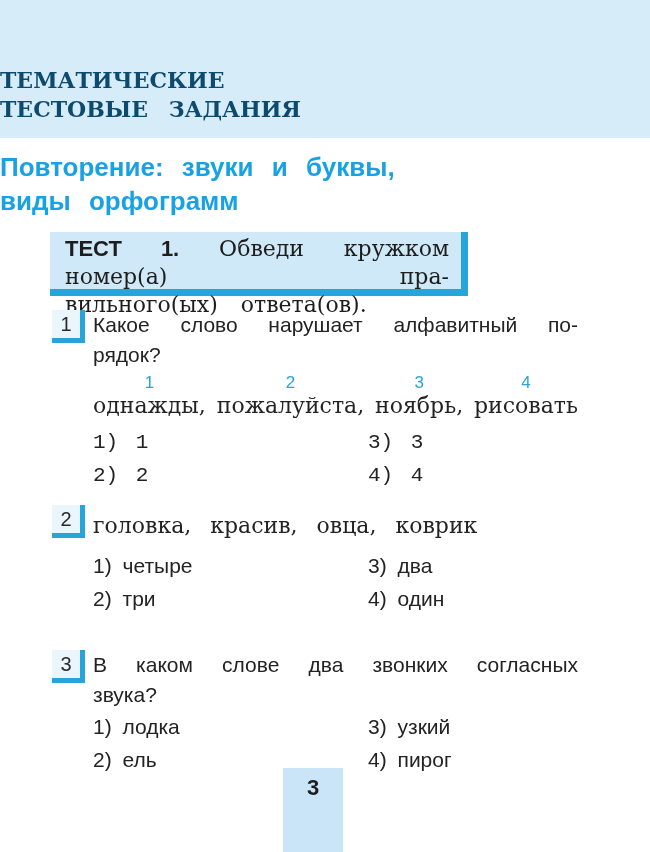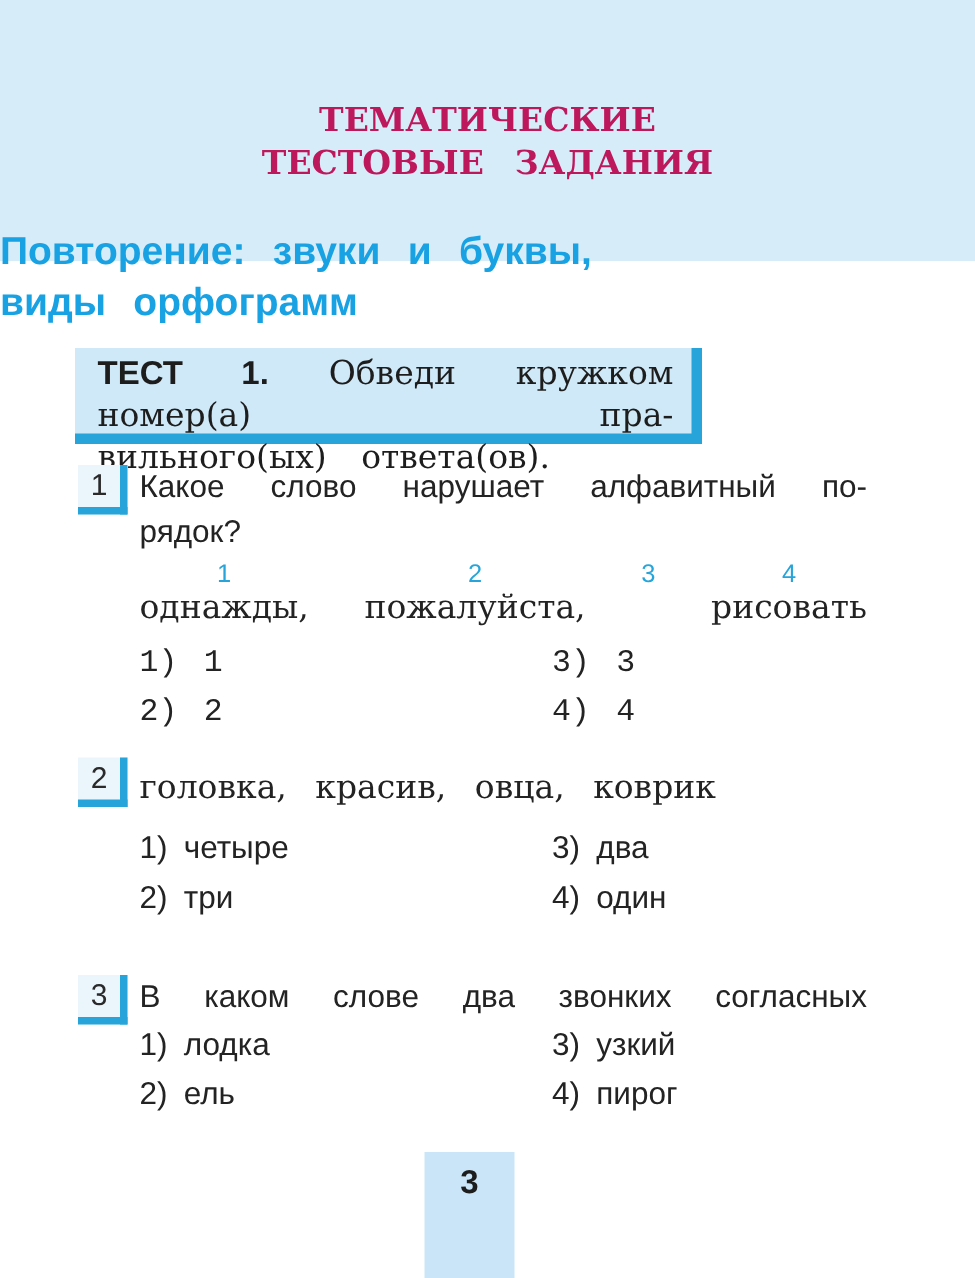--- a/index.html
+++ b/index.html
@@ -1,22 +1,22 @@
 <!DOCTYPE html>
 <html><head>
 <meta charset="utf-8">
 <style>
   html,body{margin:0;padding:0;background:#ffffff;}
   .page{position:relative;width:650px;height:852px;background:#ffffff;overflow:hidden;
         font-family:"Liberation Sans",sans-serif;color:#232323;}
 
   
-  .header{position:absolute;top:0;left:0;width:650px;height:174px;background:#d7ecf9;
-          box-sizing:border-box;padding-top:66px;text-align:center;
-          font-family:"DejaVu Serif",serif;font-weight:bold;font-size:22px;line-height:29px;color:#be185d;}
+  .header{position:absolute;top:0;left:0;width:650px;height:138px;background:#d7ecf9;
+          box-sizing:border-box;padding-top:66px;
+          font-family:"DejaVu Serif",serif;font-weight:bold;font-size:22px;line-height:29px;color:#0c4a6e;}
   .header .l2{word-spacing:13px;}
 
   
   .section-title{position:absolute;top:150px;left:0;width:650px;text-align:left;
           color:#18a2e3;font-weight:bold;font-size:26px;line-height:34px;word-spacing:11px;}
 
   
   .test-box{position:absolute;top:232px;left:50px;width:418px;height:64px;box-sizing:border-box;
           background:#cfe9f8;border-right:7px solid #27a5da;border-bottom:7px solid #27a5da;
           padding:3px 12px 0 15px;font-family:"DejaVu Serif",serif;font-size:22px;line-height:28px;color:#1d1d1d;}
@@ -86,20 +86,21 @@
         <span class="word-col">
           <span class="idx">1</span>
           <span class="wrd">однажды,</span>
         </span>
         <span class="word-col">
           <span class="idx">2</span>
           <span class="wrd">пожалуйста,</span>
         </span>
         <span class="word-col">
           <span class="idx">3</span>
+          <span class="wrd">ноябрь,</span>
         </span>
         <span class="word-col">
           <span class="idx">4</span>
           <span class="wrd">рисовать</span>
         </span>
       </div>
       <div class="options mt6">
         <div class="opt">1) 1</div>
         <div class="opt">2) 2</div>
         <div class="opt">3) 3</div>
@@ -118,20 +119,21 @@
         <div class="opt">3) два</div>
         <div class="opt">4) один</div>
       </div>
     </div>
   </div>
 
   <div class="question q3">
     <div class="qnum">3</div>
     <div class="qbody">
       <div class="jst">В каком слове два звонких согласных</div>
+      <div>звука?</div>
       <div class="options">
         <div class="opt">1) лодка</div>
         <div class="opt">2) ель</div>
         <div class="opt">3) узкий</div>
         <div class="opt">4) пирог</div>
       </div>
     </div>
   </div>
 
   <div class="page-strip">

